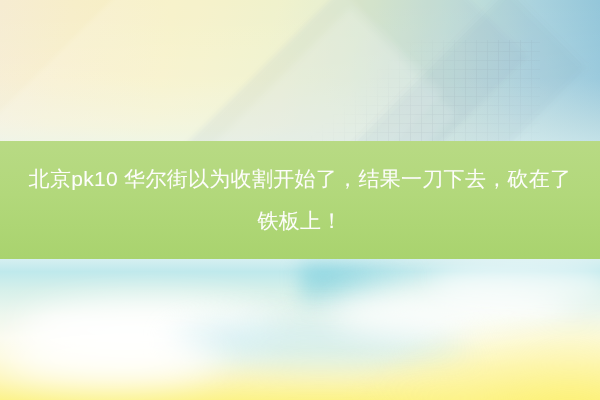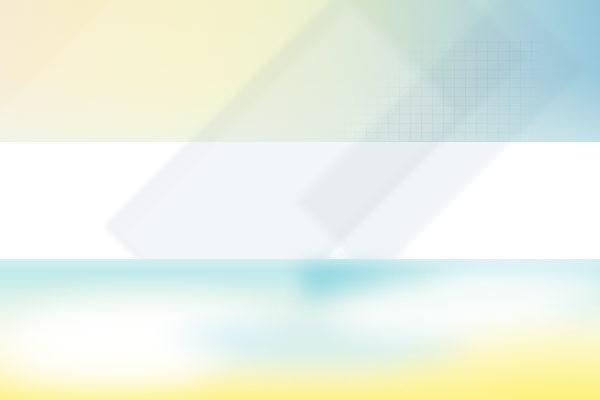--- a/index.html
+++ b/index.html
@@ -224,14 +224,17 @@
 
   <div class="sky-bottom"></div>
   <div class="teal-patch"></div>
   <div class="cloud-1"></div>
   <div class="cloud-2"></div>
   <div class="cloud-3"></div>
   <div class="cloud-4"></div>
   <div class="cloud-5"></div>
   <div class="sun-glow"></div>
 
+  <div class="title-band">
+    <div class="title-text">北京pk10 华尔街以为收割开始了，结果一刀下去，砍在了铁板上！</div>
+  </div>
 
 </div>
 
 </body></html>

